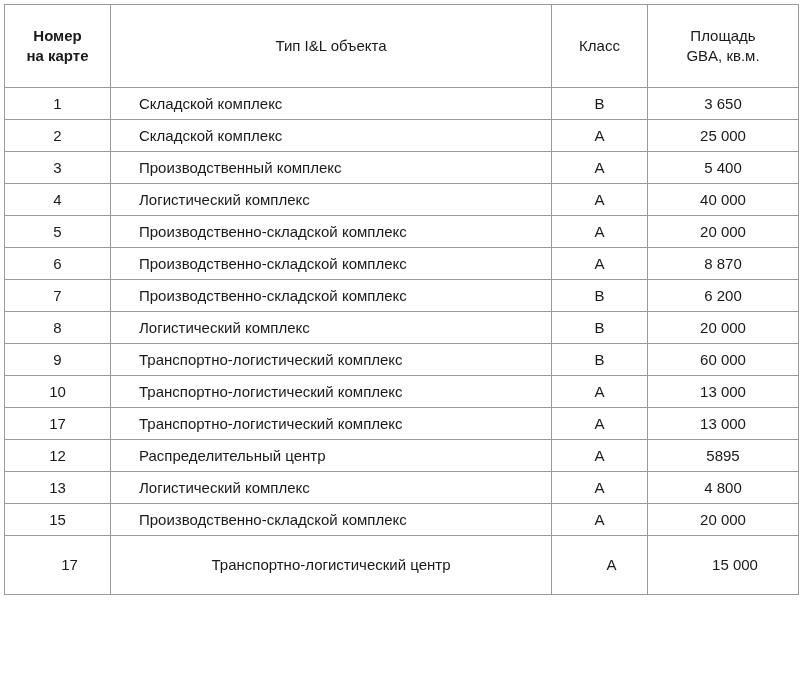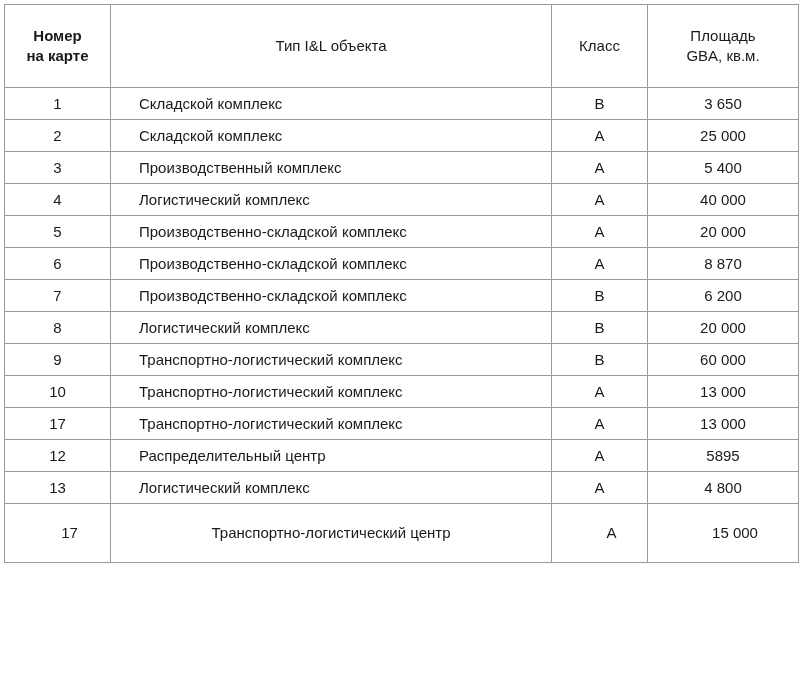--- a/index.html
+++ b/index.html
@@ -168,20 +168,26 @@
           <td class="c-type">Распределительный центр</td>
           <td class="c-cls">A</td>
           <td class="c-gba">5895</td>
         </tr>
         <tr>
           <td class="c-num">13</td>
           <td class="c-type">Логистический комплекс</td>
           <td class="c-cls">A</td>
           <td class="c-gba">4 800</td>
         </tr>
+        <tr>
+          <td class="c-num">15</td>
+          <td class="c-type">Производственно-складской комплекс</td>
+          <td class="c-cls">A</td>
+          <td class="c-gba">20 000</td>
+        </tr>
         <tr class="tall">
           <td class="c-num">17</td>
           <td class="c-type">Транспортно-логистический центр</td>
           <td class="c-cls">A</td>
           <td class="c-gba">15 000</td>
         </tr>
       </tbody>
   </table>
 </div>
 

